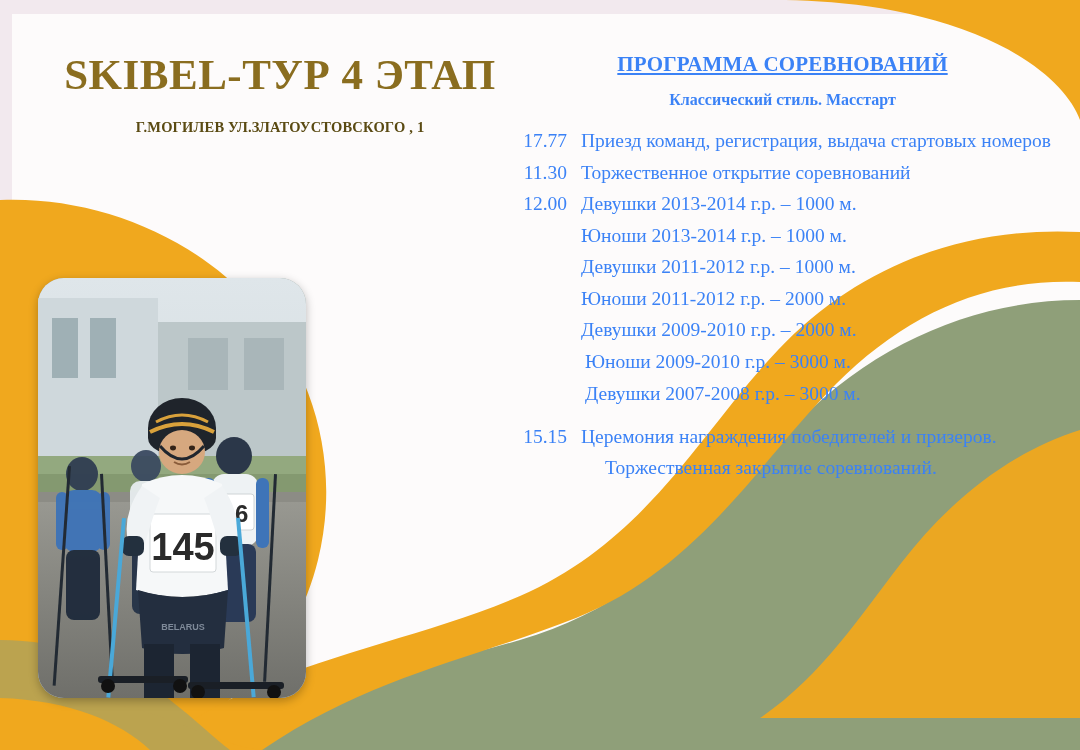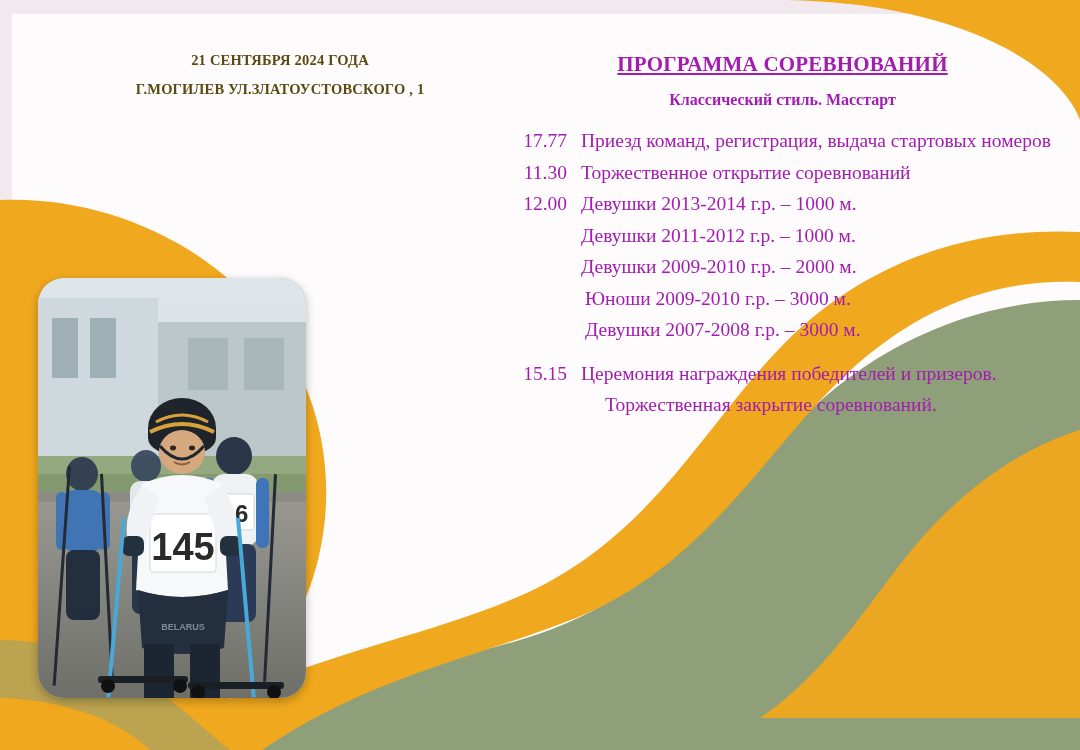--- a/index.html
+++ b/index.html
@@ -64,21 +64,21 @@
   }
   .photo-frame svg { display: block; width: 268px; height: 420px; }
 
   
   .programme {
     position: absolute;
     left: 495px;
     top: 52px;
     width: 575px;
     z-index: 5;
-    color: #a21caf;
+    color: #3b82f6;
   }
   .programme-title {
     font-size: 21px;
     font-weight: bold;
     text-align: center;
     text-decoration: underline;
     margin: 0 0 14px 0;
     letter-spacing: 0.2px;
   }
   .programme-style {
@@ -147,21 +147,21 @@
 
       <path d="M1080,430 C1010,452 950,500 902,562 C860,616 822,676 760,718 L1080,718 Z" fill="#f0a81e" opacity="0.95"></path>
 
       <path d="M0,690 C70,690 140,706 200,732 C230,744 250,750 268,750 L0,750 Z" fill="#f0a81e"></path>
 
       <path d="M0,640 C60,640 120,660 170,700 C196,720 214,738 230,750 L150,750 C120,722 70,700 0,698 Z" fill="#8f9f79" opacity="0.55"></path>
     </svg>
   </div>
 
   <div class="title-block">
-    <div class="sub-line">21 СЕНТЯБРЯ 2024 ГОДА</div>
+    <h1 class="main-title">SKIBEL-ТУР 4 ЭТАП</h1>
     <div class="sub-line">Г.МОГИЛЕВ УЛ.ЗЛАТОУСТОВСКОГО , 1</div>
   </div>
 
   <div class="photo-frame">
     <svg viewBox="0 0 268 420" xmlns="http://www.w3.org/2000/svg">
       <defs>
         <linearGradient id="sky" x1="0" y1="0" x2="0" y2="1">
           <stop offset="0%" stop-color="#dfe6ea"></stop>
           <stop offset="100%" stop-color="#c8d2d4"></stop>
         </linearGradient>
@@ -269,21 +269,29 @@
         <div class="sched-row">
           <div class="sched-time">11.30</div>
           <div class="sched-text">Торжественное открытие соревнований</div>
         </div>
         <div class="sched-row">
           <div class="sched-time">12.00</div>
           <div class="sched-text">Девушки 2013-2014 г.р. – 1000 м.</div>
         </div>
         <div class="sched-row indent">
           <div class="sched-time"></div>
+          <div class="sched-text">Юноши 2013-2014 г.р. – 1000 м.</div>
+        </div>
+        <div class="sched-row indent">
+          <div class="sched-time"></div>
           <div class="sched-text">Девушки 2011-2012 г.р. – 1000 м.</div>
+        </div>
+        <div class="sched-row indent">
+          <div class="sched-time"></div>
+          <div class="sched-text">Юноши 2011-2012 г.р. –  2000 м.</div>
         </div>
         <div class="sched-row indent">
           <div class="sched-time"></div>
           <div class="sched-text">Девушки 2009-2010 г.р. – 2000 м.</div>
         </div>
         <div class="sched-row indent pad1">
           <div class="sched-time"></div>
           <div class="sched-text">Юноши 2009-2010 г.р. – 3000 м.</div>
         </div>
         <div class="sched-row indent pad1">

